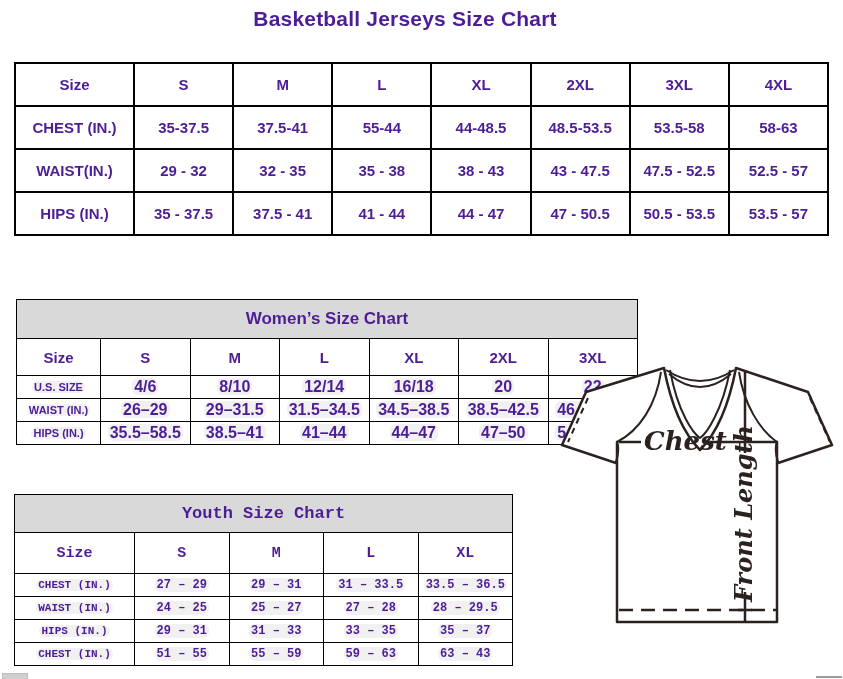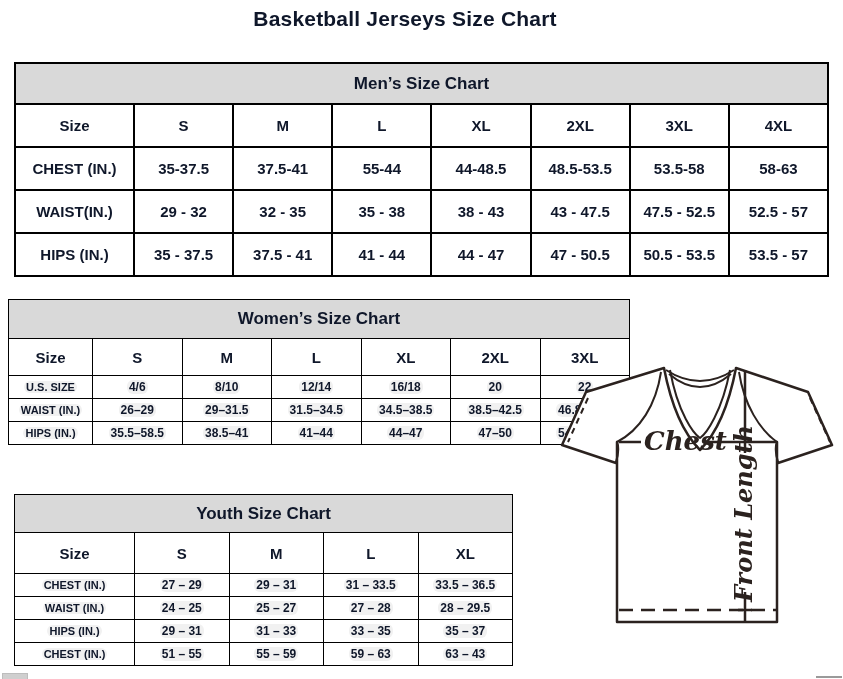--- a/index.html
+++ b/index.html
@@ -1,37 +1,37 @@
 <!DOCTYPE html>
 <html><head>
 <meta charset="utf-8">
 <style>
   html,body{margin:0;padding:0;background:#fff;}
   #page{position:relative;width:843px;height:679px;background:#fff;overflow:hidden;
-        font-family:"Liberation Sans",sans-serif;color:#0f172a;}
+        font-family:"Liberation Sans",sans-serif;color:#4c1d95;}
   .page-title{position:absolute;top:7px;left:0;width:810px;text-align:center;
         font-size:21px;font-weight:bold;letter-spacing:.2px;}
   table.chart{border-collapse:collapse;table-layout:fixed;position:absolute;background:#fff;}
   table.chart th,table.chart td{text-align:center;vertical-align:middle;font-weight:bold;
         padding:0 1px;overflow:hidden;}
   
   #mens-table{left:14px;top:62px;width:815px;}
   #mens-table th,#mens-table td{border:2px solid #000;}
   #mens-table .title-row th{height:39px;background:#d9d9d9;font-size:17px;}
   #mens-table .size-row th{height:41px;font-size:15px;}
   #mens-table .data-row th,#mens-table .data-row td{height:41px;font-size:15px;}
   
-  #womens-table{left:8px;top:299px;width:622px;}
+  #womens-table{left:16px;top:299px;width:622px;}
   #womens-table th,#womens-table td{border:1.5px solid #000;}
   #womens-table .title-row th{height:38px;background:#d9d9d9;font-size:17px;}
   #womens-table .size-row th{height:36px;font-size:15px;}
-  #womens-table .data-row th,#womens-table .data-row td{height:22px;font-size:12px;}
+  #womens-table .data-row th,#womens-table .data-row td{height:22px;font-size:16px;}
   #womens-table .data-row th{font-size:11px;}
   
-  #youth-table{left:14px;top:494px;width:499px;}
+  #youth-table{left:14px;top:494px;width:499px;font-family:Liberation Mono, monospace;}
   #youth-table th,#youth-table td{border:1.5px solid #000;}
   #youth-table .title-row th{height:37px;background:#d9d9d9;font-size:17px;}
   #youth-table .size-row th{height:40px;font-size:15px;}
   #youth-table .data-row th,#youth-table .data-row td{height:22px;font-size:12px;}
   #youth-table .data-row th{font-size:11px;}
   
   table.small-vals .data-row .hl{background:#f1f1f1;padding:0 2px;border-radius:6px;}
   
   #jersey{position:absolute;left:556px;top:350px;width:286px;height:310px;}
   #jersey text{font-family:"DejaVu Serif",serif;font-style:italic;font-weight:bold;fill:#2b221f;}
@@ -45,23 +45,20 @@
 
 <div id="page">
 
   <div class="page-title">Basketball Jerseys Size Chart</div>
 
   <table class="chart" id="mens-table">
     <colgroup>
         <col style="width:119px">
       </colgroup>
     <tbody>
-        <tr class="title-row">
-          <th colspan="8">Men’s Size Chart</th>
-        </tr>
         <tr class="size-row">
           <th>Size</th>
           <th>S</th>
           <th>M</th>
           <th>L</th>
           <th>XL</th>
           <th>2XL</th>
           <th>3XL</th>
           <th>4XL</th>
         </tr>

